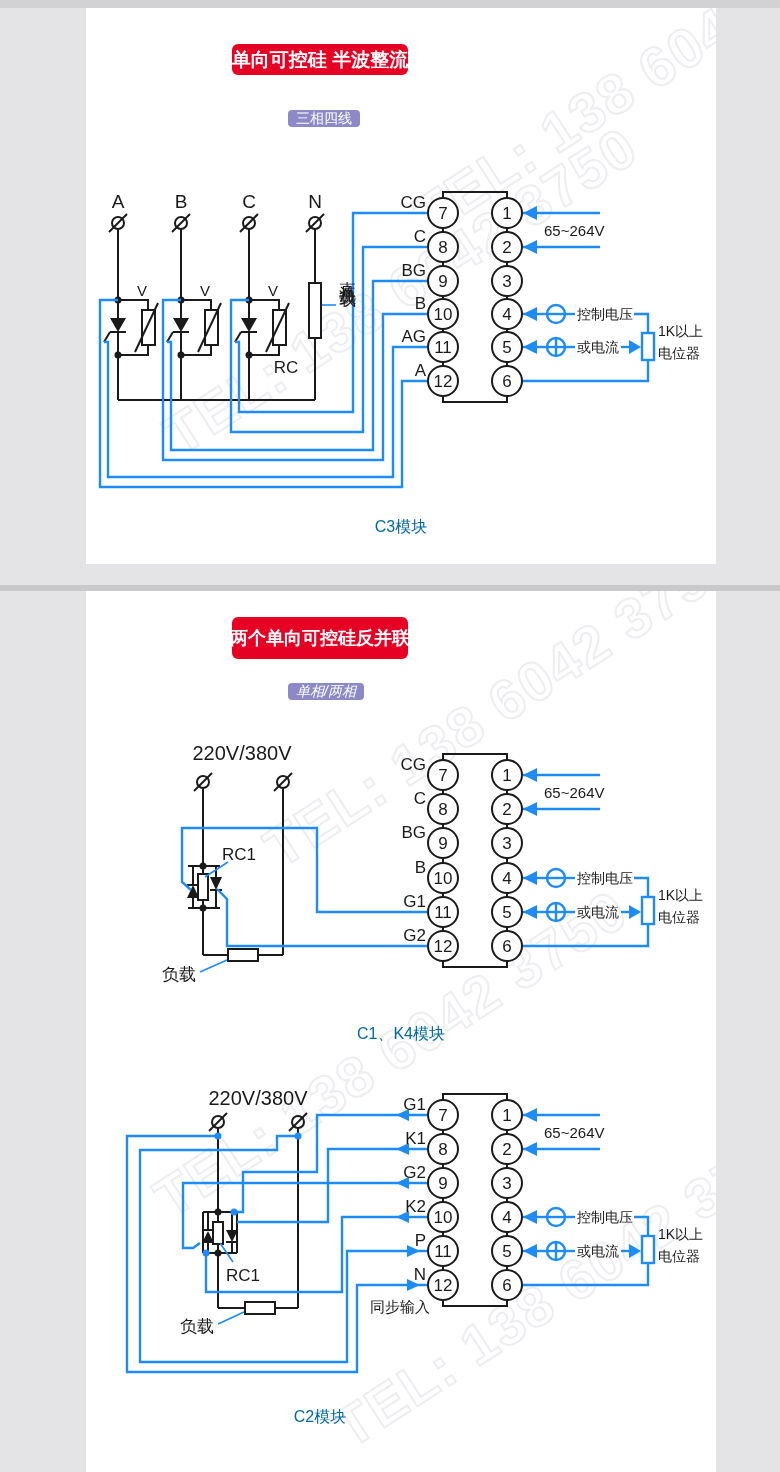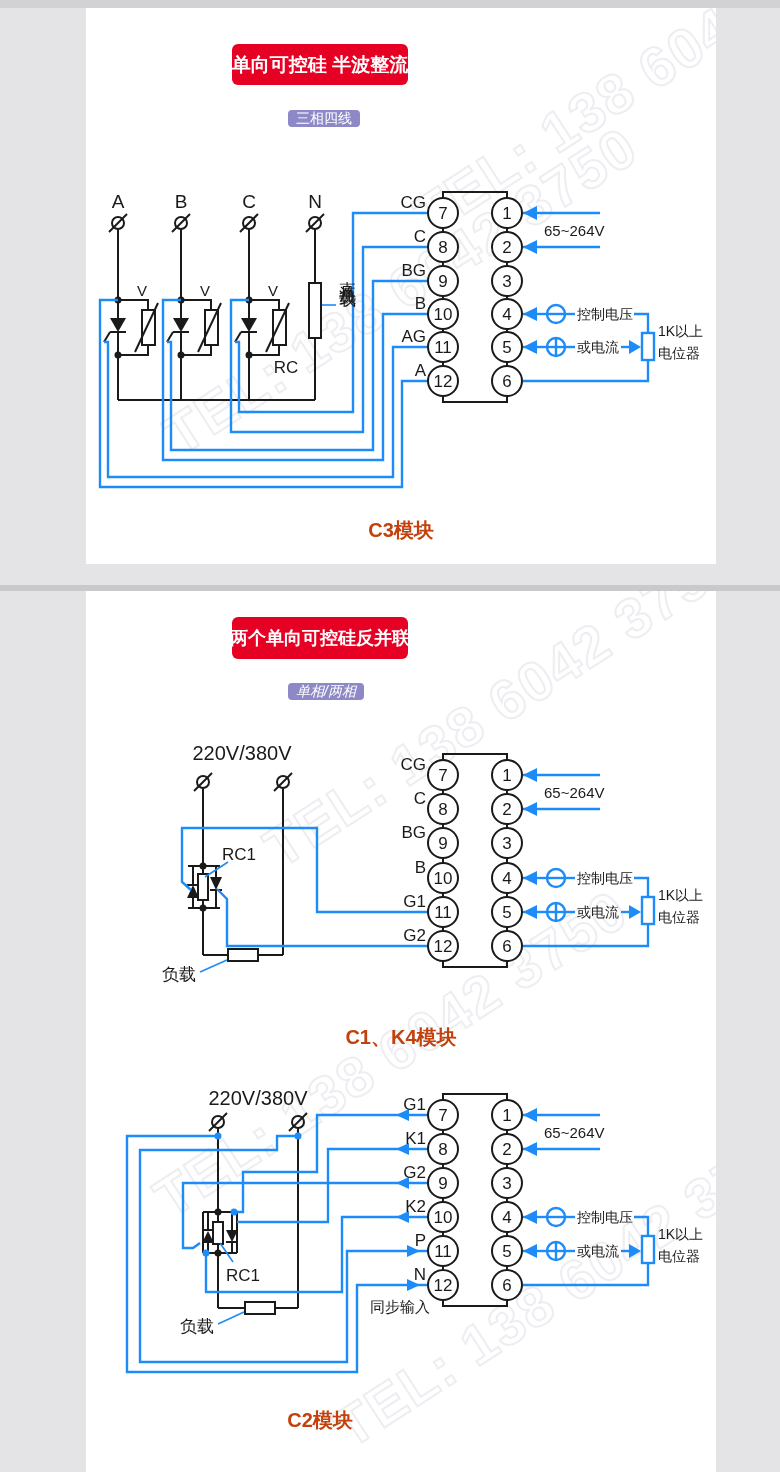--- a/index.html
+++ b/index.html
@@ -10,28 +10,28 @@
   .card{position:absolute;left:86px;width:630px;background:#ffffff;overflow:hidden;}
   .card1{top:8px;height:556px;}
   .card2{top:591px;height:881px;}
   .wm{position:absolute;font-size:56px;font-weight:bold;color:transparent;
       -webkit-text-stroke:2px #eeeef2;transform:rotate(-33deg);white-space:nowrap;
       pointer-events:none;letter-spacing:2px;}
   .overlay{position:absolute;left:0;top:0;z-index:5;pointer-events:none;}
   .banner{position:absolute;z-index:8;background:#e60023;color:#ffffff;font-weight:bold;
       text-align:center;border-radius:6px;white-space:nowrap;
       display:flex;align-items:center;justify-content:center;}
-  .banner1{left:232px;top:44px;width:176px;height:41px;font-size:19px;}
+  .banner1{left:232px;top:44px;width:176px;height:31px;font-size:19px;}
   .banner2{left:232px;top:617px;width:176px;height:42px;font-size:18px;}
   .badge{position:absolute;z-index:8;background:#8d89c7;color:#ffffff;font-size:14px;
       border-radius:4px;height:17px;display:flex;align-items:center;justify-content:center;
       padding:0 8px;white-space:nowrap;}
   .badge1{left:288px;top:110px;}
   .badge2{left:288px;top:683px;font-style:italic;}
-  .module-label{position:absolute;z-index:8;color:#c2410c;font-size:20px;font-weight:700;
+  .module-label{position:absolute;z-index:8;color:#0369a1;font-size:16px;font-weight:400;
       transform:translateX(-50%);white-space:nowrap;}
   .vlabel{position:absolute;z-index:8;writing-mode:vertical-rl;text-orientation:upright;
       font-size:17px;color:#1a1a1a;letter-spacing:3px;}
   svg .bk{stroke:#1a1a1a;stroke-width:2;fill:none;}
   svg .bl{stroke:#1d8bf8;stroke-width:2.4;fill:none;}
   svg .bl2{stroke:#1d8bf8;stroke-width:1.6;fill:none;}
   svg .fbk{fill:#1a1a1a;stroke:none;}
   svg .fbl{fill:#1d8bf8;stroke:none;}
   svg .pin{fill:#ffffff;stroke:#1a1a1a;stroke-width:2;}
   svg .box{fill:#ffffff;stroke:#1a1a1a;stroke-width:2;}

